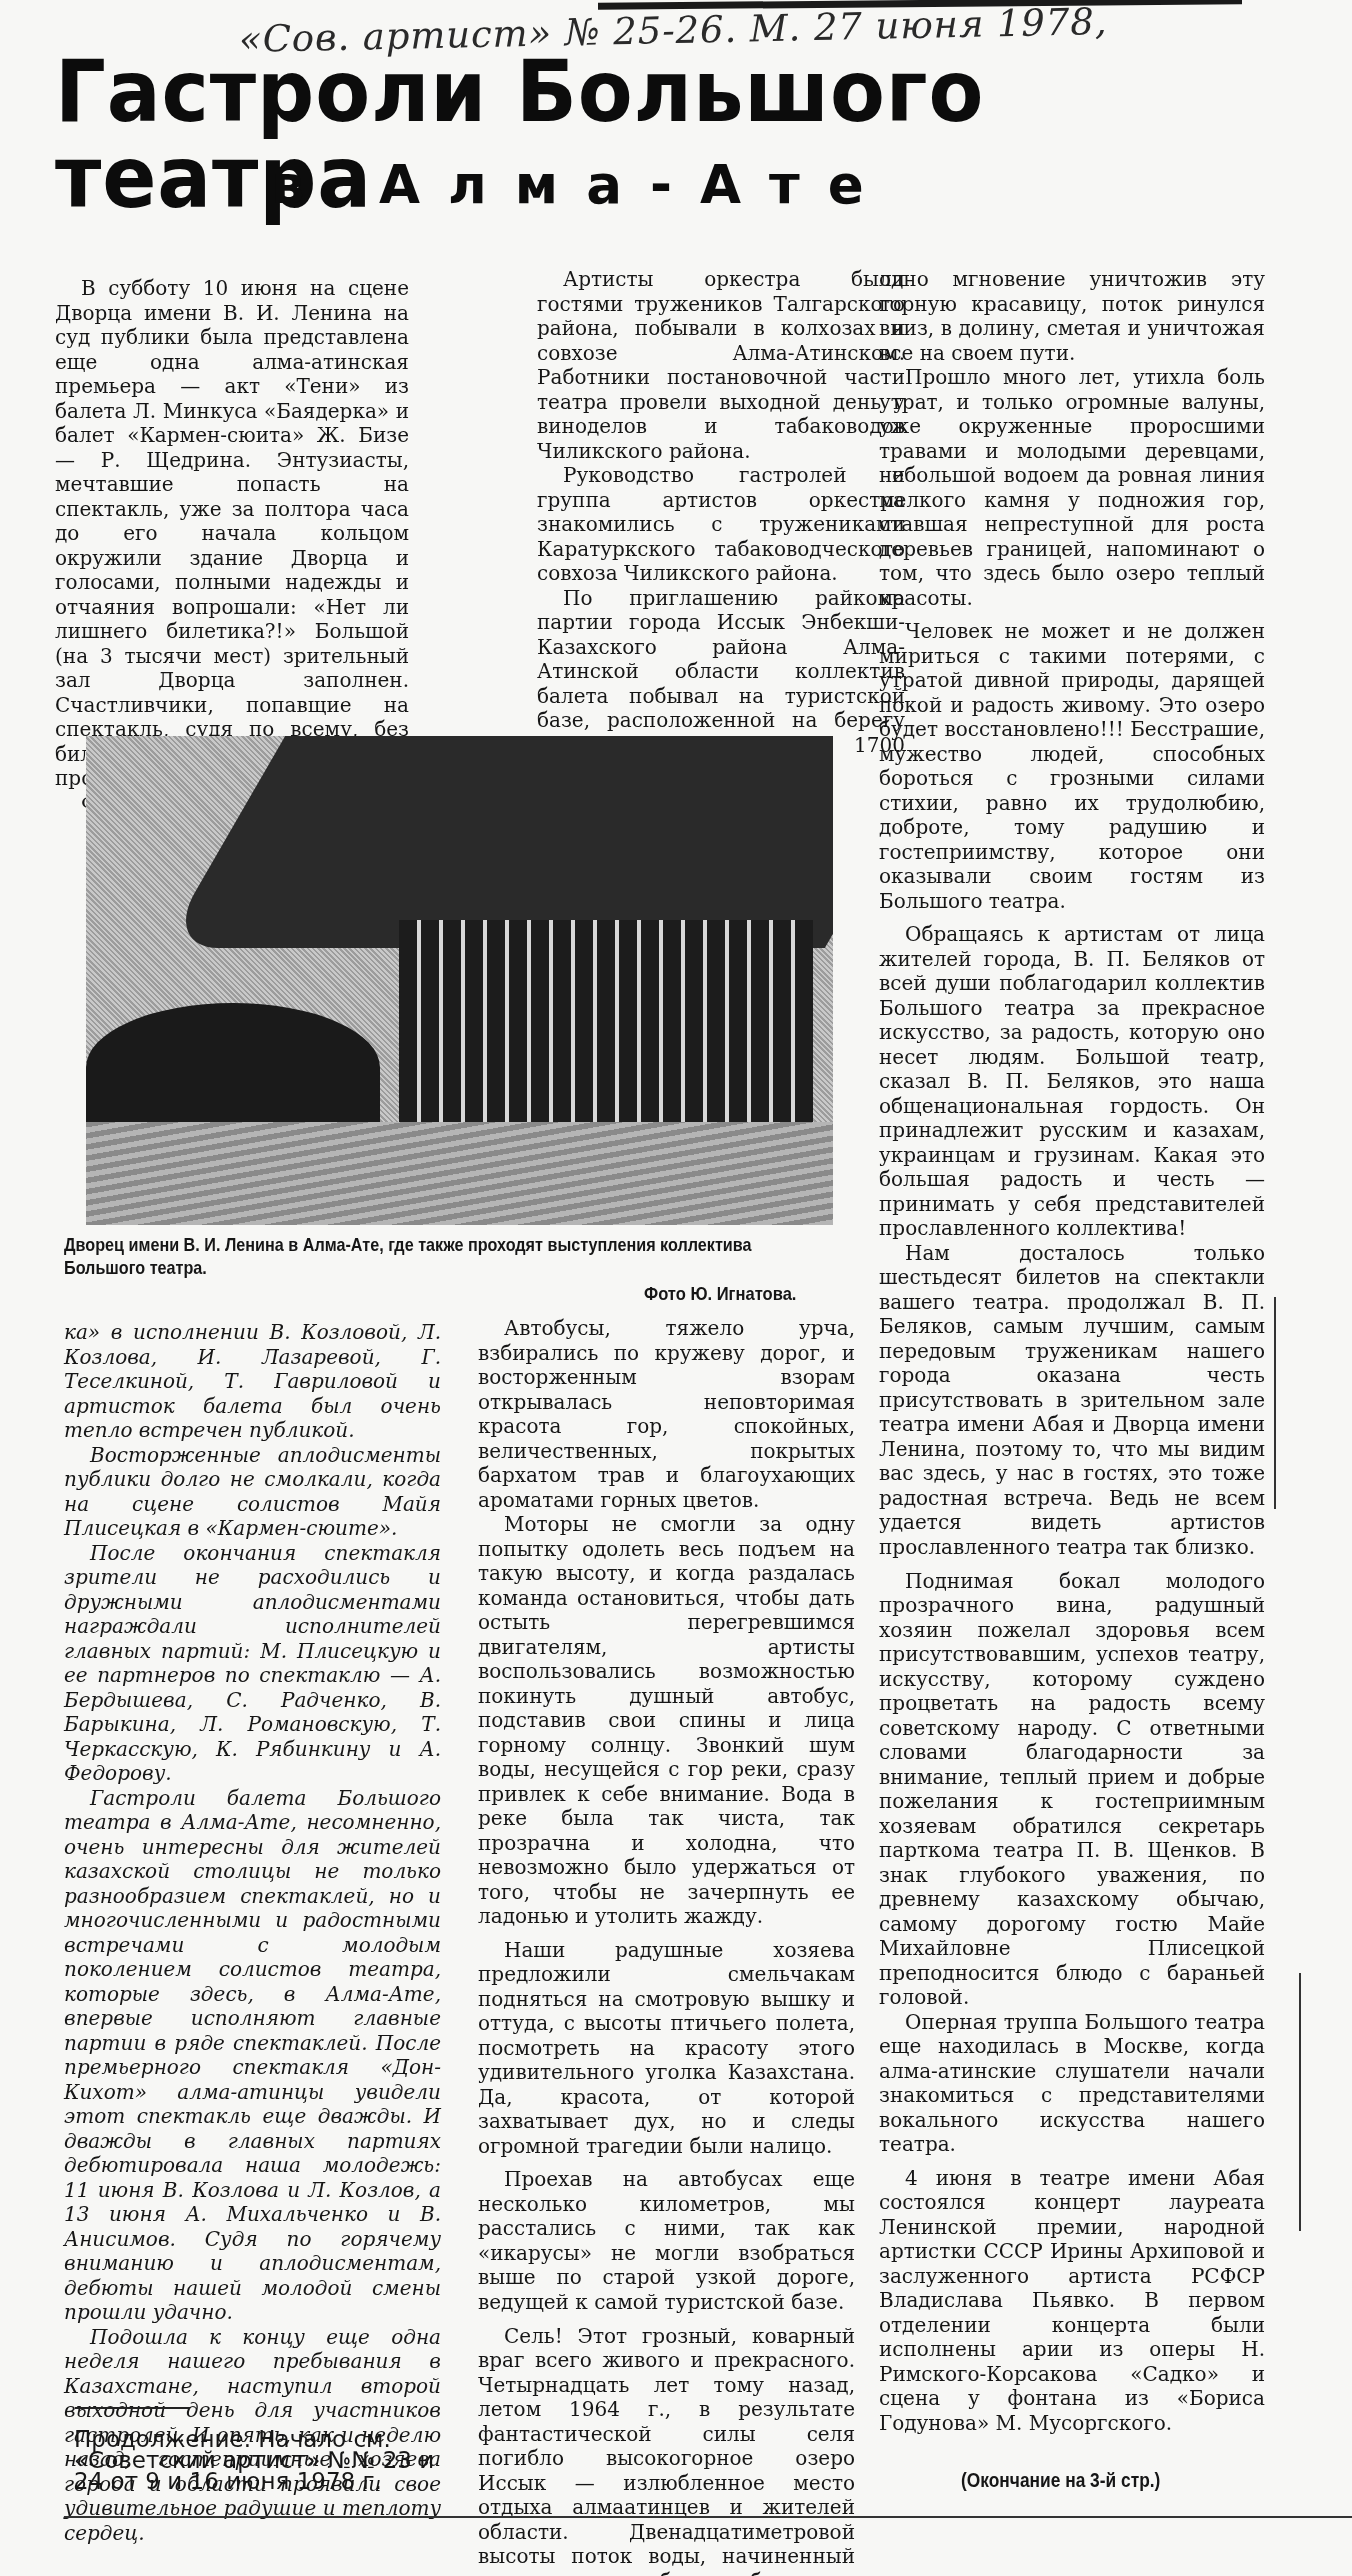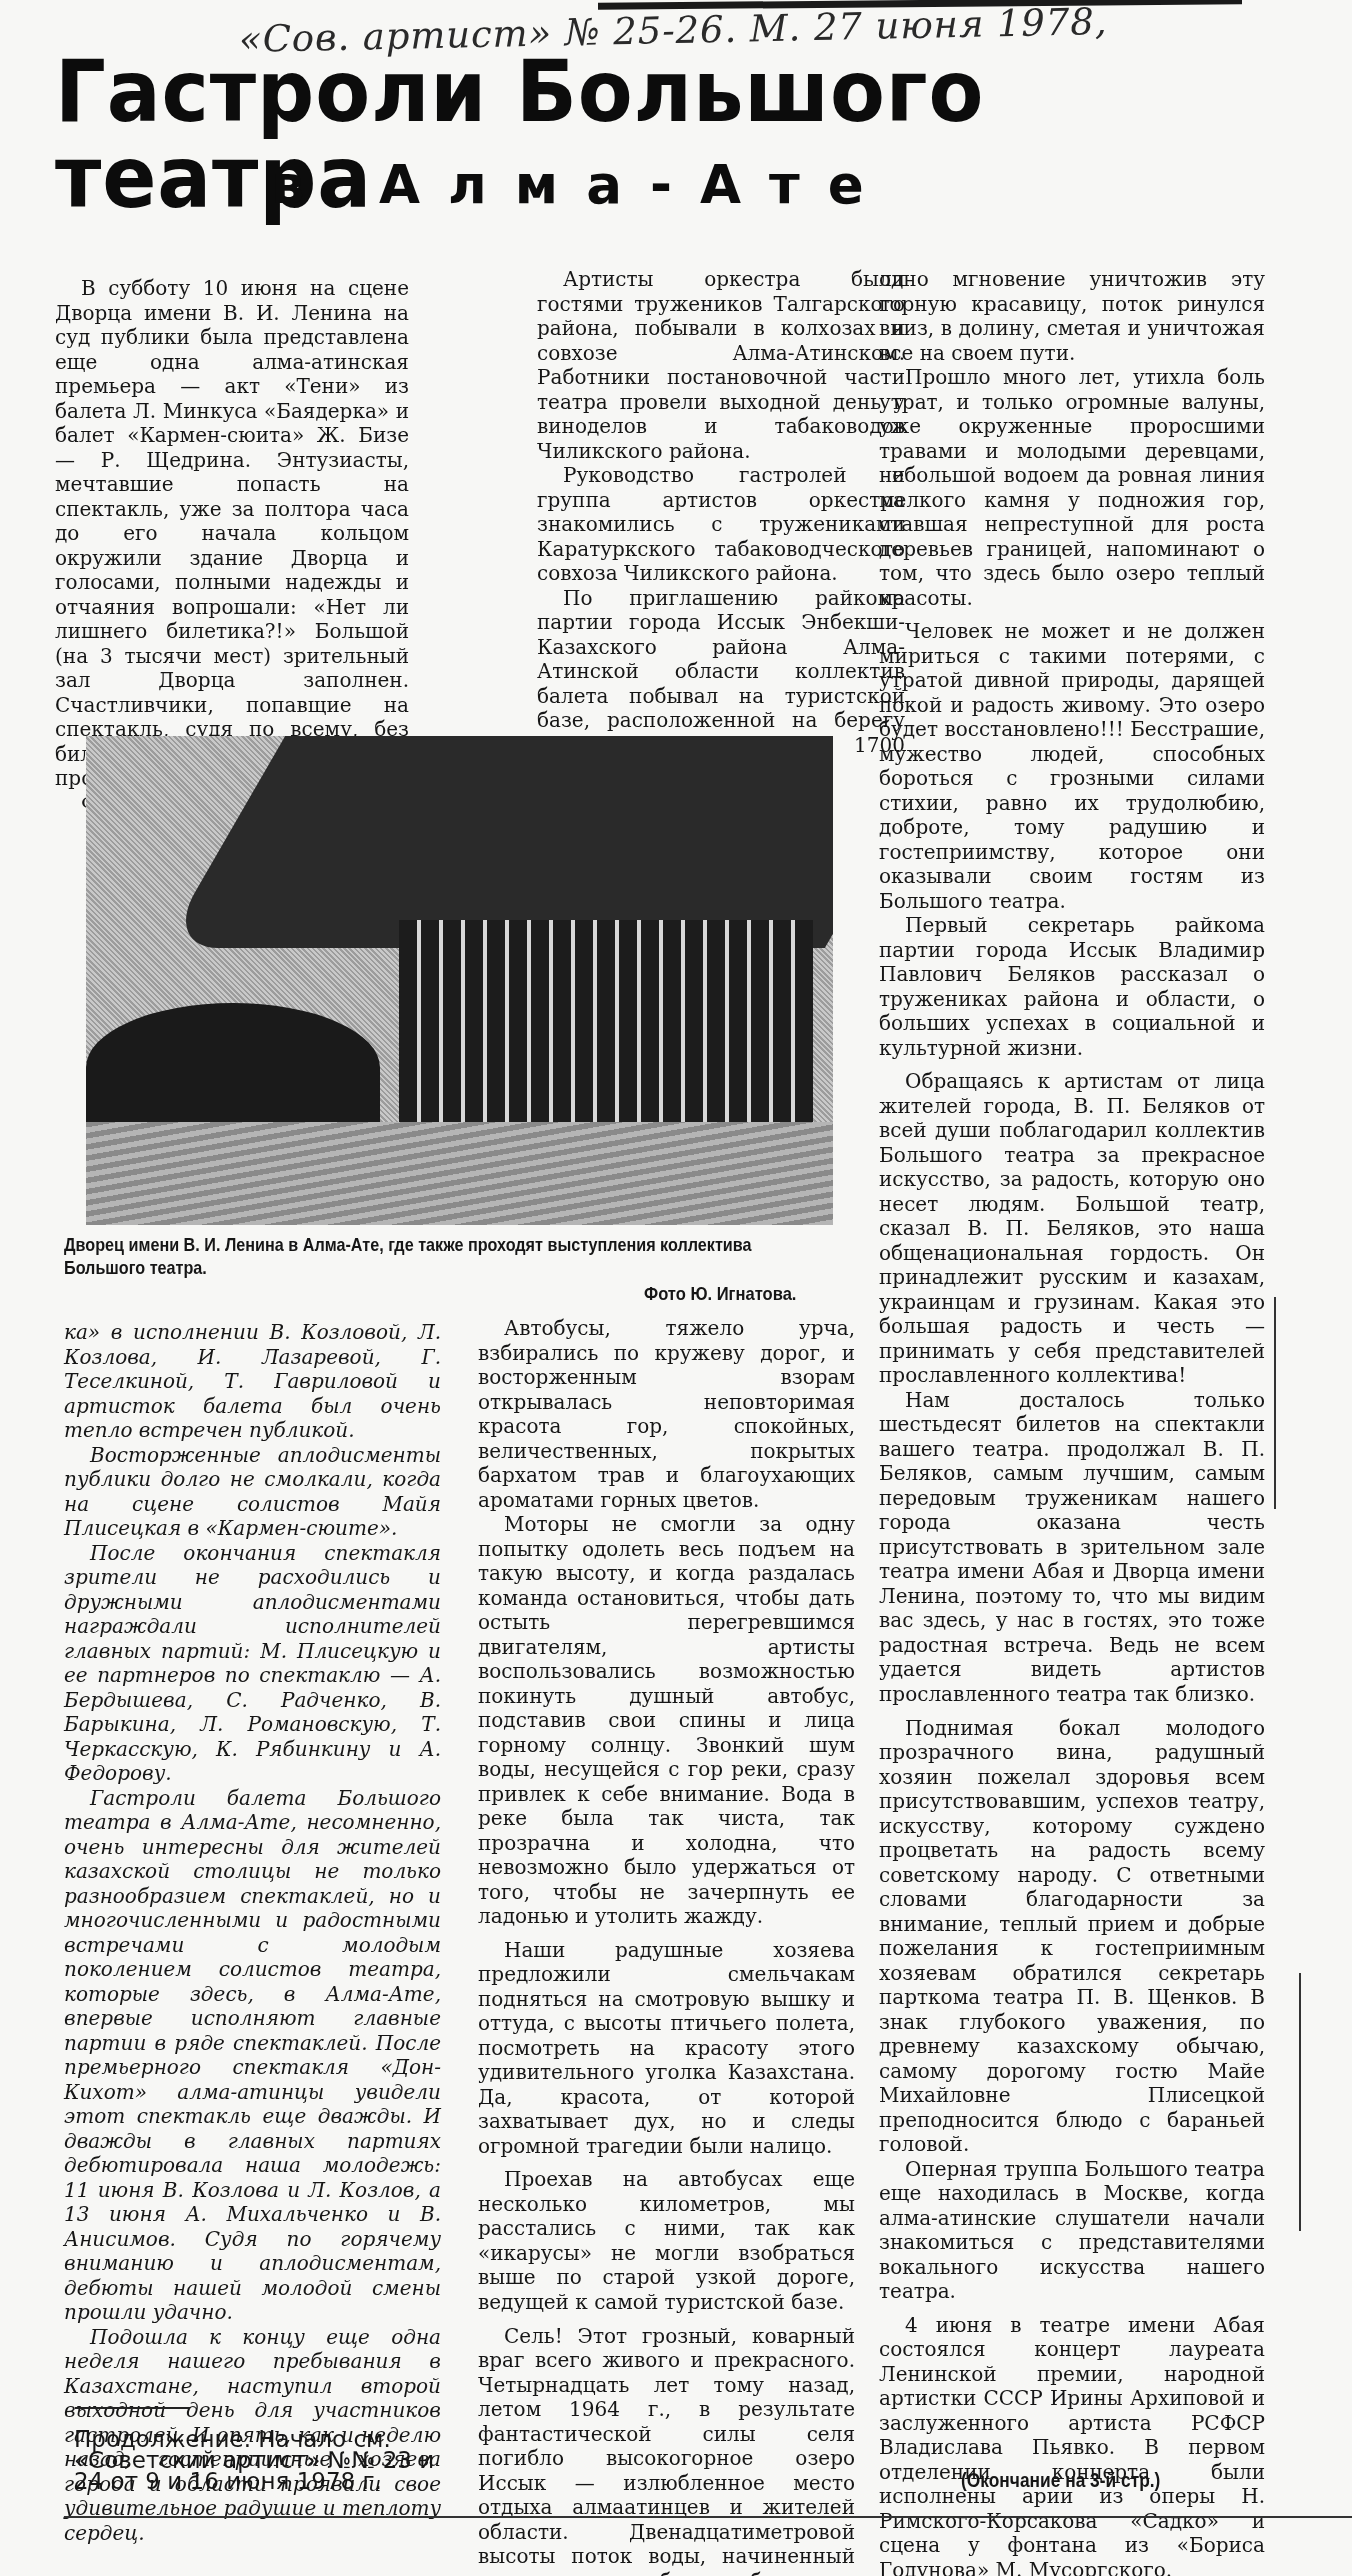--- a/index.html
+++ b/index.html
@@ -64,21 +64,20 @@
 <div class="col c2a">
   <p>Артисты оркестра были гостями тружеников Талгарского района, побывали в колхозах и совхозе Алма-Атинском. Работники постановочной части театра провели выходной день у виноделов и табаководов Чиликского района.</p>
   <p>Руководство гастролей и группа артистов оркестра знакомились с тружениками Каратуркского табаководческого совхоза Чиликского района.</p>
   <p>По приглашению райкома партии города Иссык Энбекши-Казахского района Алма-Атинской области коллектив балета побывал на туристской базе, расположенной на берегу озера Иссык на высоте 1700 метров над уровнем моря.</p>
 </div>
 
 <div class="col c3">
   <p class="cont">одно мгновение уничтожив эту горную красавицу, поток ринулся вниз, в долину, сметая и уничтожая все на своем пути.</p>
   <p>Прошло много лет, утихла боль утрат, и только огромные валуны, уже окруженные проросшими травами и молодыми деревцами, небольшой водоем да ровная линия мелкого камня у подножия гор, ставшая непреступной для роста деревьев границей, напоминают о том, что здесь было озеро теплый красоты.</p>
   <p class="gap">Человек не может и не должен мириться с такими потерями, с утратой дивной природы, дарящей покой и радость живому. Это озеро будет восстановлено!!! Бесстрашие, мужество людей, способных бороться с грозными силами стихии, равно их трудолюбию, доброте, тому радушию и гостеприимству, которое они оказывали своим гостям из Большого театра.</p>
-  <p>Первый секретарь райкома партии города Иссык Владимир Павлович Беляков рассказал о тружениках района и области, о больших успехах в социальной и культурной жизни.</p>
   <p class="gap">Обращаясь к артистам от лица жителей города, В. П. Беляков от всей души поблагодарил коллектив Большого театра за прекрасное искусство, за радость, которую оно несет людям. Большой театр, сказал В. П. Беляков, это наша общенациональная гордость. Он принадлежит русским и казахам, украинцам и грузинам. Какая это большая радость и честь — принимать у себя представителей прославленного коллектива!</p>
   <p>Нам досталось только шестьдесят билетов на спектакли вашего театра. продолжал В. П. Беляков, самым лучшим, самым передовым труженикам нашего города оказана честь присутствовать в зрительном зале театра имени Абая и Дворца имени Ленина, поэтому то, что мы видим вас здесь, у нас в гостях, это тоже радостная встреча. Ведь не всем удается видеть артистов прославленного театра так близко.</p>
   <p class="gap">Поднимая бокал молодого прозрачного вина, радушный хозяин пожелал здоровья всем присутствовавшим, успехов театру, искусству, которому суждено процветать на радость всему советскому народу. С ответными словами благодарности за внимание, теплый прием и добрые пожелания к гостеприимным хозяевам обратился секретарь парткома театра П. В. Щенков. В знак глубокого уважения, по древнему казахскому обычаю, самому дорогому гостю Майе Михайловне Плисецкой преподносится блюдо с бараньей головой.</p>
   <p>Оперная труппа Большого театра еще находилась в Москве, когда алма-атинские слушатели начали знакомиться с представителями вокального искусства нашего театра.</p>
   <p class="gap">4 июня в театре имени Абая состоялся концерт лауреата Ленинской премии, народной артистки СССР Ирины Архиповой и заслуженного артиста РСФСР Владислава Пьявко. В первом отделении концерта были исполнены арии из оперы Н. Римского-Корсакова «Садко» и сцена у фонтана из «Бориса Годунова» М. Мусоргского.</p>
 </div>
 
 <div class="photo">
   <div class="trees"></div>
   <div class="roof"></div>

